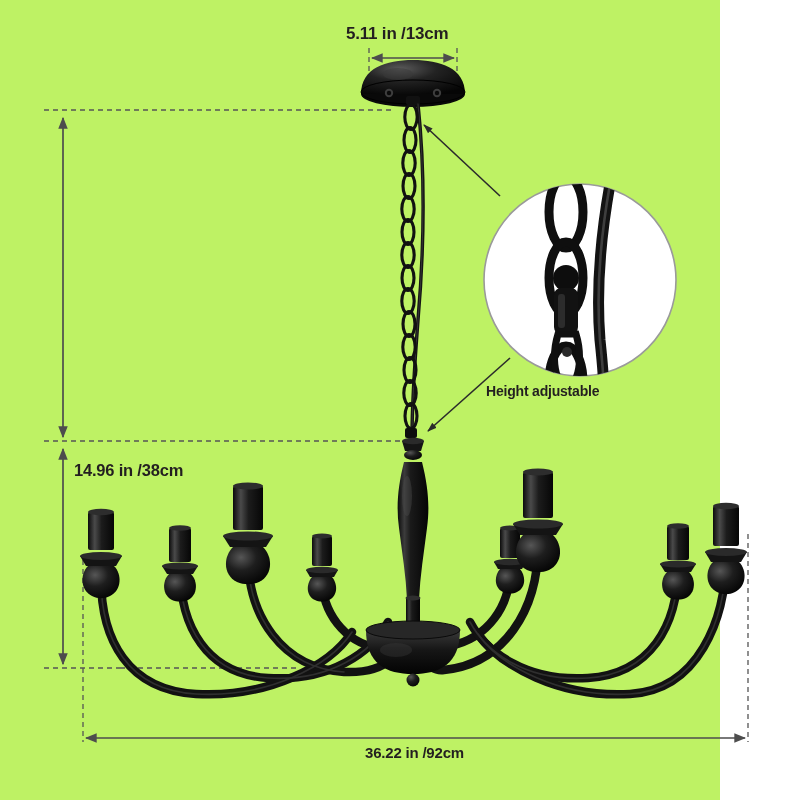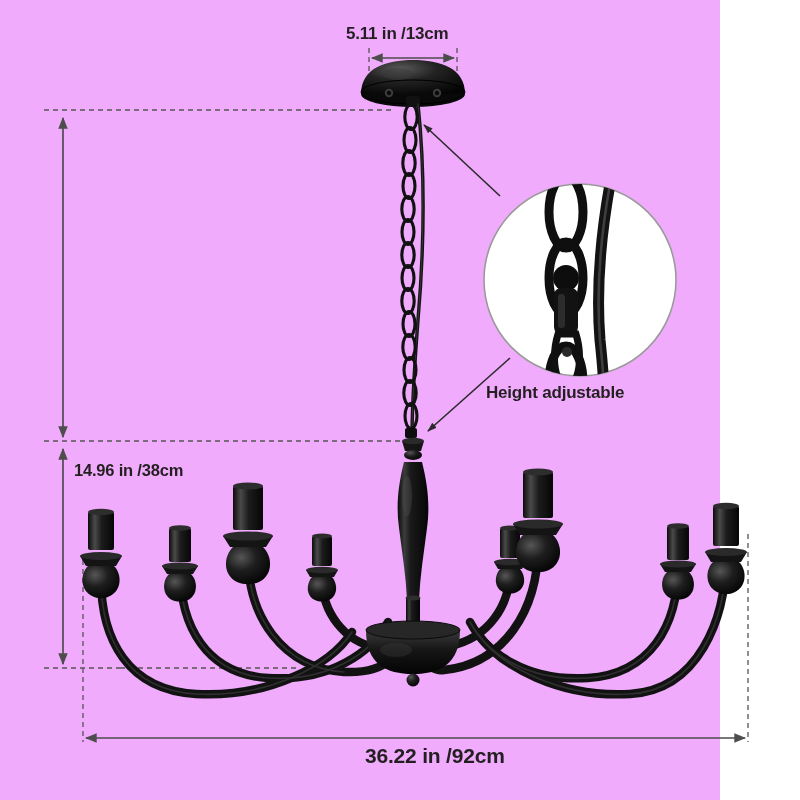--- a/index.html
+++ b/index.html
@@ -11,21 +11,21 @@
   body {
     width: 800px;
     height: 800px;
     font-family: "Liberation Sans", sans-serif;
     overflow: hidden;
   }
   #stage {
     position: relative;
     width: 720px;
     height: 800px;
-    background: #f0abfc;
+    background: #bef264;
   }
   #diagram-svg {
     position: absolute;
     left: 0;
     top: 0;
     width: 800px;
     height: 800px;
   }
   .dim-label {
     position: absolute;
@@ -53,26 +53,26 @@
   }
   #label-body-height {
     left: 65px;
     top: 461px;
     font-size: 16.5px;
     padding-left: 9px;
   }
   #label-width {
     left: 365px;
     top: 744px;
-    font-size: 21px;
+    font-size: 15px;
   }
   #label-height-adjustable {
     left: 486px;
     top: 383px;
-    font-size: 17px;
+    font-size: 14px;
   }
 </style>
 </head>
 <body>
 
 <div id="stage">
 
   <svg id="diagram-svg" viewBox="0 0 800 800" xmlns="http://www.w3.org/2000/svg">
     <defs>
       <radialGradient id="gDome" cx="38%" cy="26%" r="82%">

